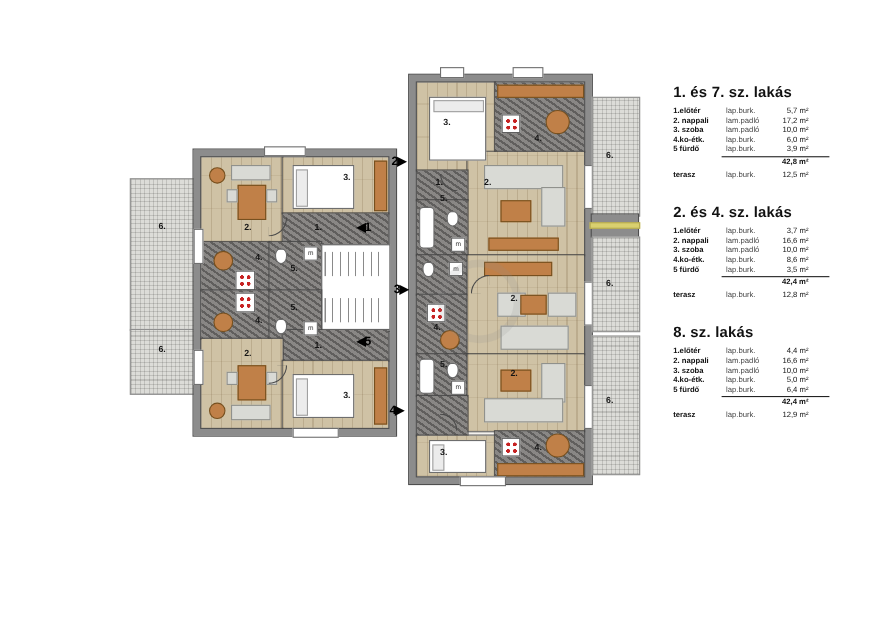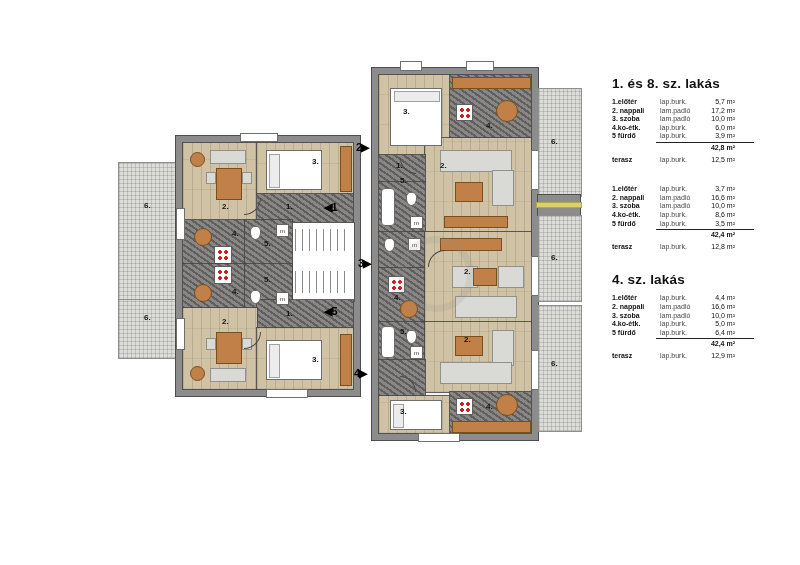--- a/index.html
+++ b/index.html
@@ -241,21 +241,21 @@
   <div class="abs qarc" style="left:428px;top:250px;width:16px;height:16px;transform:rotate(180deg);"></div>
   <div class="abs qarc" style="left:400px;top:376px;width:15px;height:15px;transform:rotate(270deg);"></div>
   <div class="abs qarc" style="left:244px;top:332px;width:16px;height:16px;"></div>
 
   <div class="abs wm-circle" style="left:398px;top:236px;width:62px;height:62px;"></div>
 </div>
 
 <div class="legend">
 
   <div class="lg-block">
-    <div class="lg-title">1. és 8. sz. lakás</div>
+    <div class="lg-title">1. és 7. sz. lakás</div>
     <div class="lg-row">
       <span class="lg-name">1.előtér</span>
       <span class="lg-fin">lap.burk.</span>
       <span class="lg-area">5,7 m²</span>
     </div>
     <div class="lg-row">
       <span class="lg-name">2. nappali</span>
       <span class="lg-fin">lam.padló</span>
       <span class="lg-area">17,2 m²</span>
     </div>
@@ -281,20 +281,21 @@
       <span class="lg-area">42,8 m²</span>
     </div>
     <div class="lg-row lg-ter">
       <span class="lg-name">terasz</span>
       <span class="lg-fin">lap.burk.</span>
       <span class="lg-area">12,5 m²</span>
     </div>
   </div>
 
   <div class="lg-block">
+    <div class="lg-title">2. és 4. sz. lakás</div>
     <div class="lg-row">
       <span class="lg-name">1.előtér</span>
       <span class="lg-fin">lap.burk.</span>
       <span class="lg-area">3,7 m²</span>
     </div>
     <div class="lg-row">
       <span class="lg-name">2. nappali</span>
       <span class="lg-fin">lam.padló</span>
       <span class="lg-area">16,6 m²</span>
     </div>
@@ -320,21 +321,21 @@
       <span class="lg-area">42,4 m²</span>
     </div>
     <div class="lg-row lg-ter">
       <span class="lg-name">terasz</span>
       <span class="lg-fin">lap.burk.</span>
       <span class="lg-area">12,8 m²</span>
     </div>
   </div>
 
   <div class="lg-block">
-    <div class="lg-title">4. sz. lakás</div>
+    <div class="lg-title">8. sz. lakás</div>
     <div class="lg-row">
       <span class="lg-name">1.előtér</span>
       <span class="lg-fin">lap.burk.</span>
       <span class="lg-area">4,4 m²</span>
     </div>
     <div class="lg-row">
       <span class="lg-name">2. nappali</span>
       <span class="lg-fin">lam.padló</span>
       <span class="lg-area">16,6 m²</span>
     </div>

